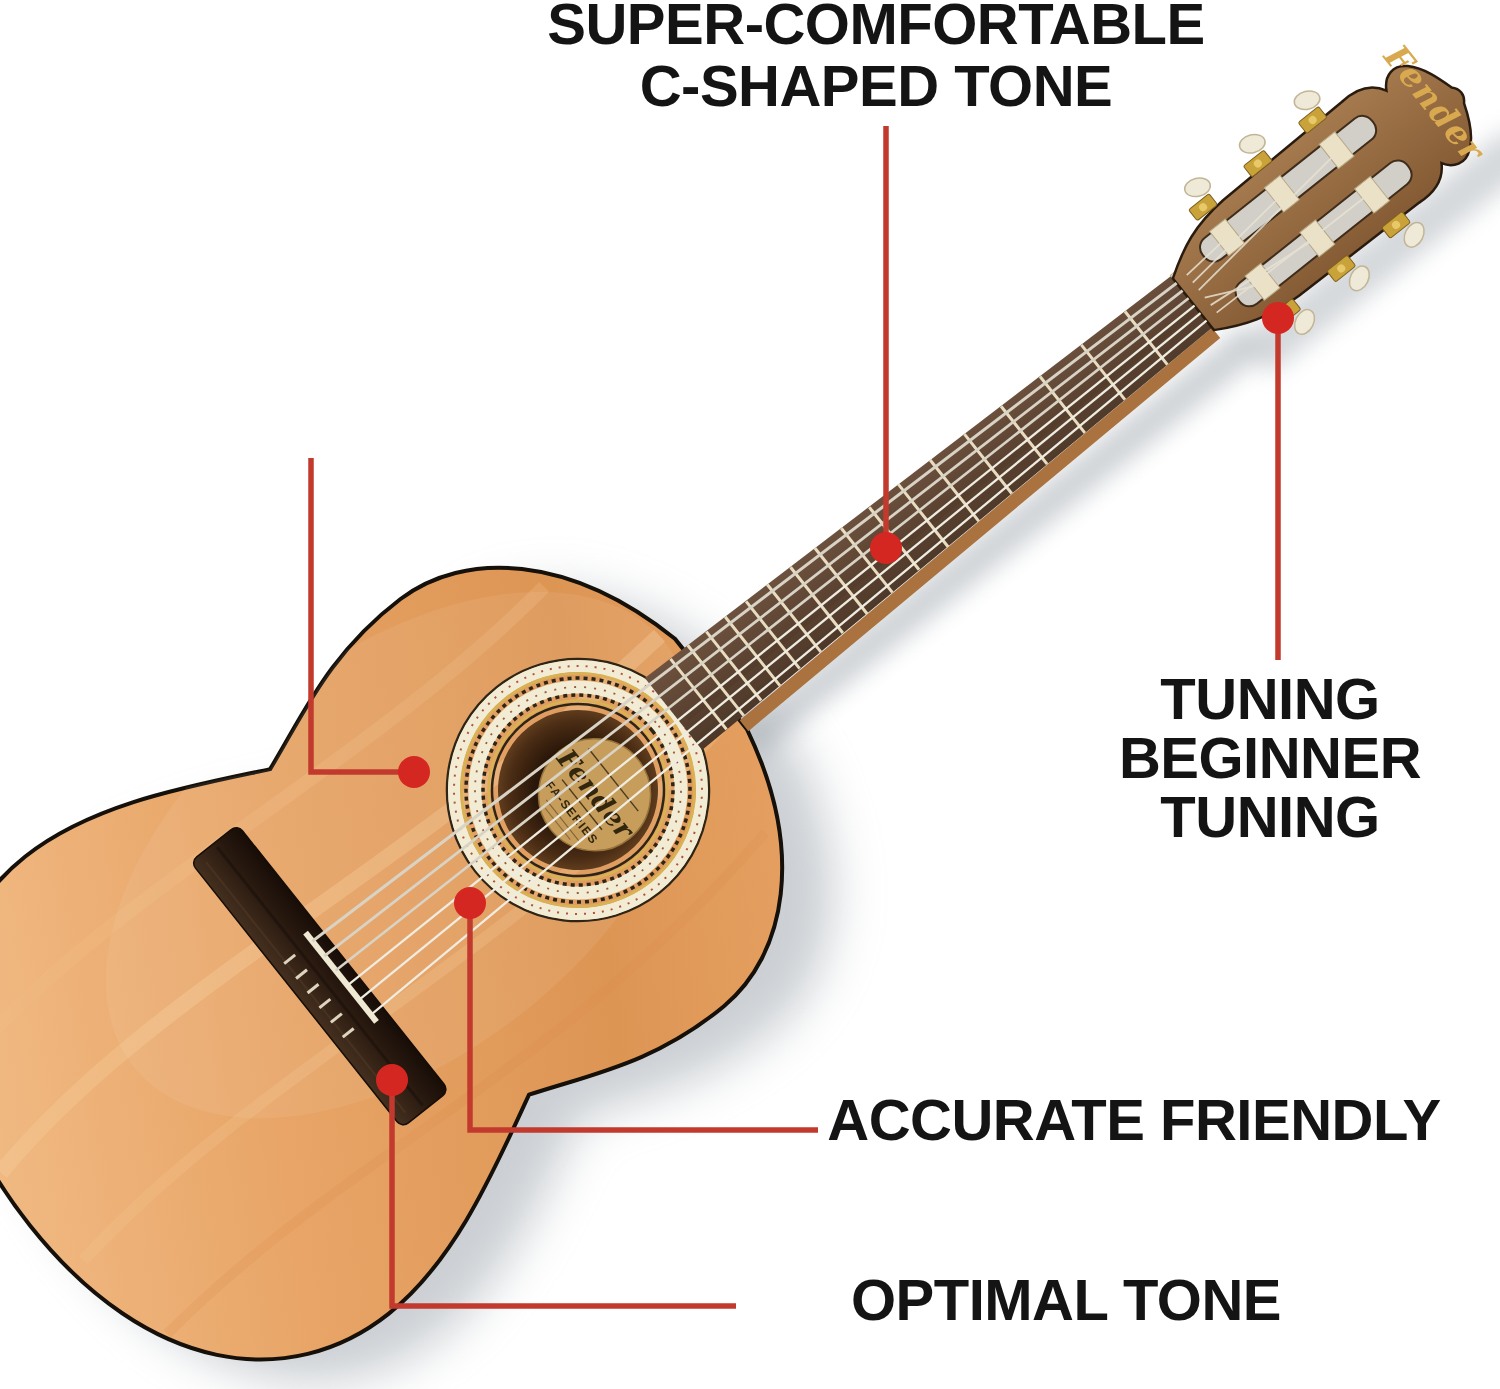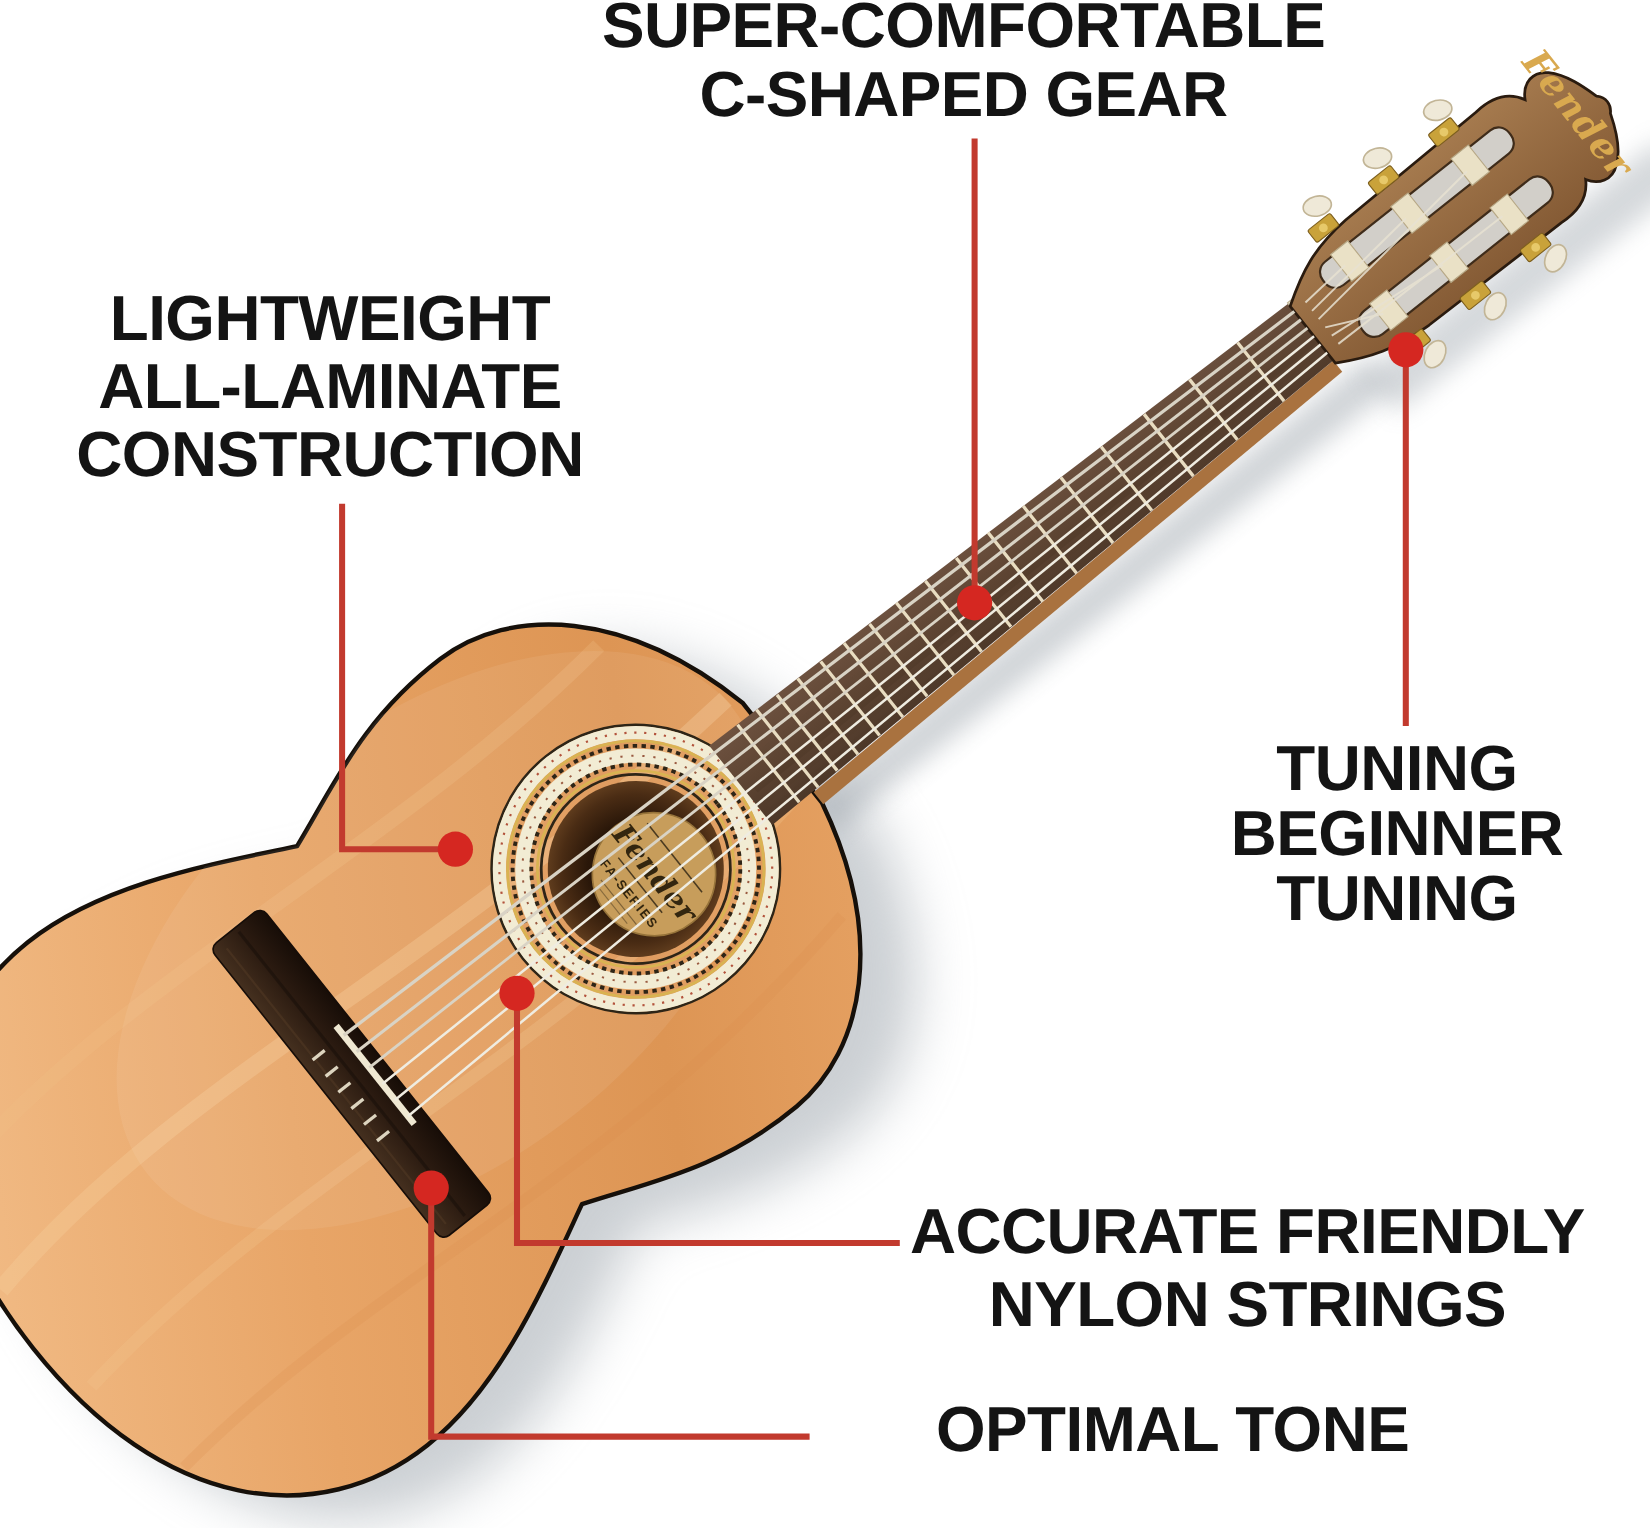--- a/index.html
+++ b/index.html
@@ -234,37 +234,31 @@
       <circle cx="886" cy="548" r="16"></circle>
       <circle cx="414" cy="772" r="16"></circle>
       <circle cx="1278" cy="318" r="16"></circle>
       <circle cx="470" cy="903" r="16"></circle>
       <circle cx="392" cy="1080" r="16"></circle>
     </g>
   </svg>
 
   <div class="callout-text" style="left:876px;top:-7px">
     <div>SUPER-COMFORTABLE</div>
-    <div>C-SHAPED GEAR</div>
-  </div>
-
-  <div class="callout-text" style="left:300px;top:259px">
-    <div>LIGHTWEIGHT</div>
-    <div>ALL-LAMINATE</div>
-    <div>CONSTRUCTION</div>
-  </div>
+    <div>C-SHAPED TONE</div>
+  </div>
+
 
   <div class="callout-text" style="left:1270px;top:669px;line-height:59px">
     <div>TUNING</div>
     <div>BEGINNER</div>
     <div>TUNING</div>
   </div>
 
   <div class="callout-text" style="left:1134px;top:1087px;line-height:66px">
     <div>ACCURATE FRIENDLY</div>
-    <div>NYLON STRINGS</div>
   </div>
 
   <div class="callout-text" style="left:1066px;top:1269px">
     <div>OPTIMAL TONE</div>
   </div>
 
 </div>
 
 </body></html>

